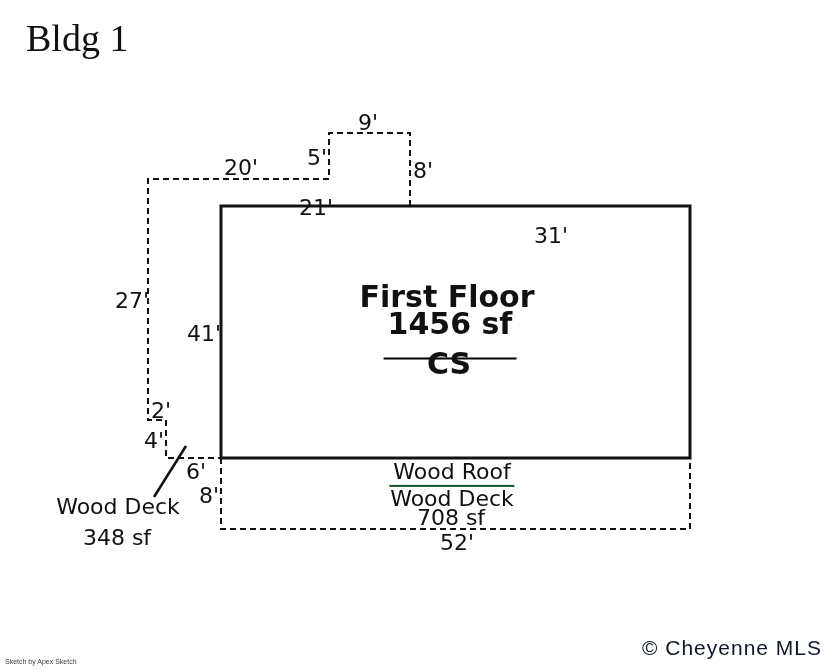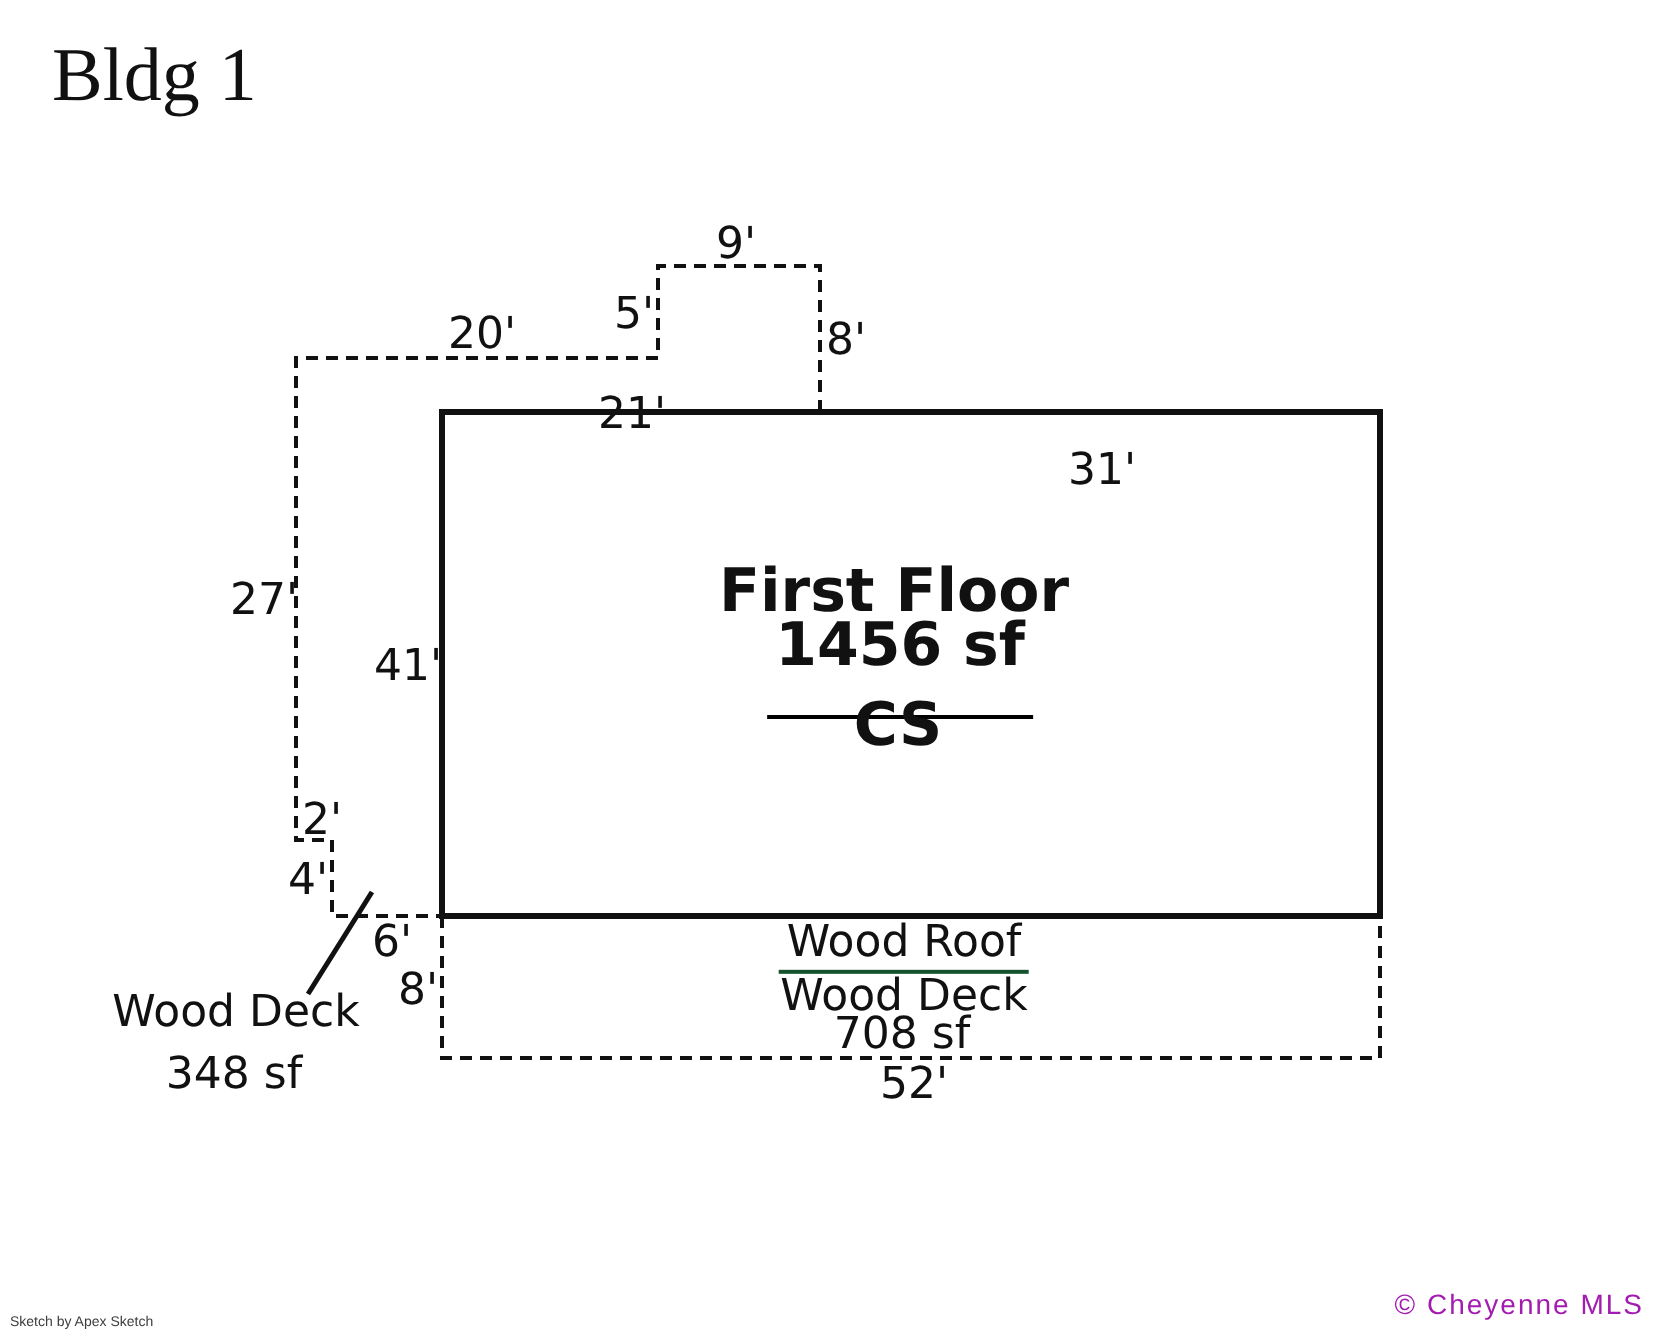--- a/index.html
+++ b/index.html
@@ -33,23 +33,23 @@
     padding:0 4px 17px 4px;
   }
   .underlined-sm {
     border-bottom:2px solid #14532d;
     padding:0 4px 1px 4px;
   }
   .credit {
     position:absolute;
     right:18px; bottom:10px;
     font-family:"Liberation Sans", sans-serif;
-    font-size:14px;
+    font-size:21px;
     letter-spacing:1px;
-    color:#a21caf;
+    color:#0f172a;
     white-space:nowrap;
   }
   .watermark {
     position:absolute;
     left:5px; bottom:5px;
     font-family:"Liberation Sans", sans-serif;
     font-size:7px;
     color:#3d3d3d;
     white-space:nowrap;
   }

